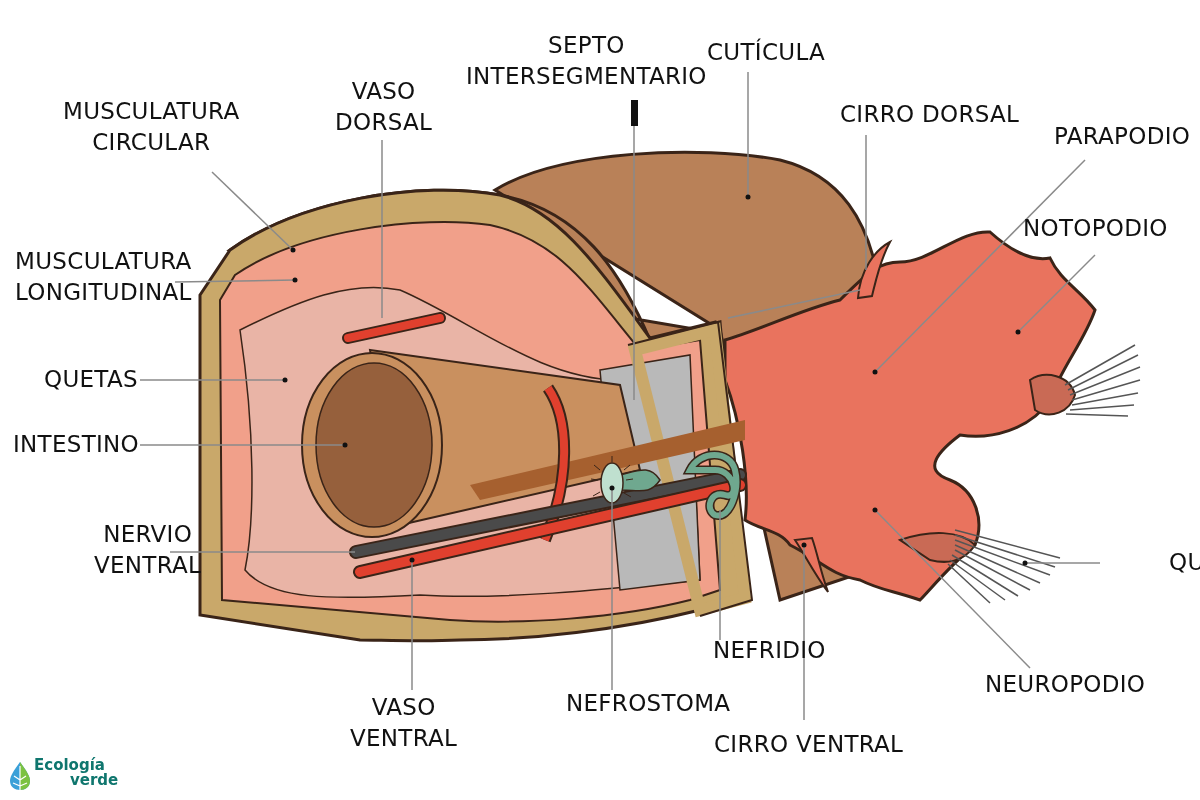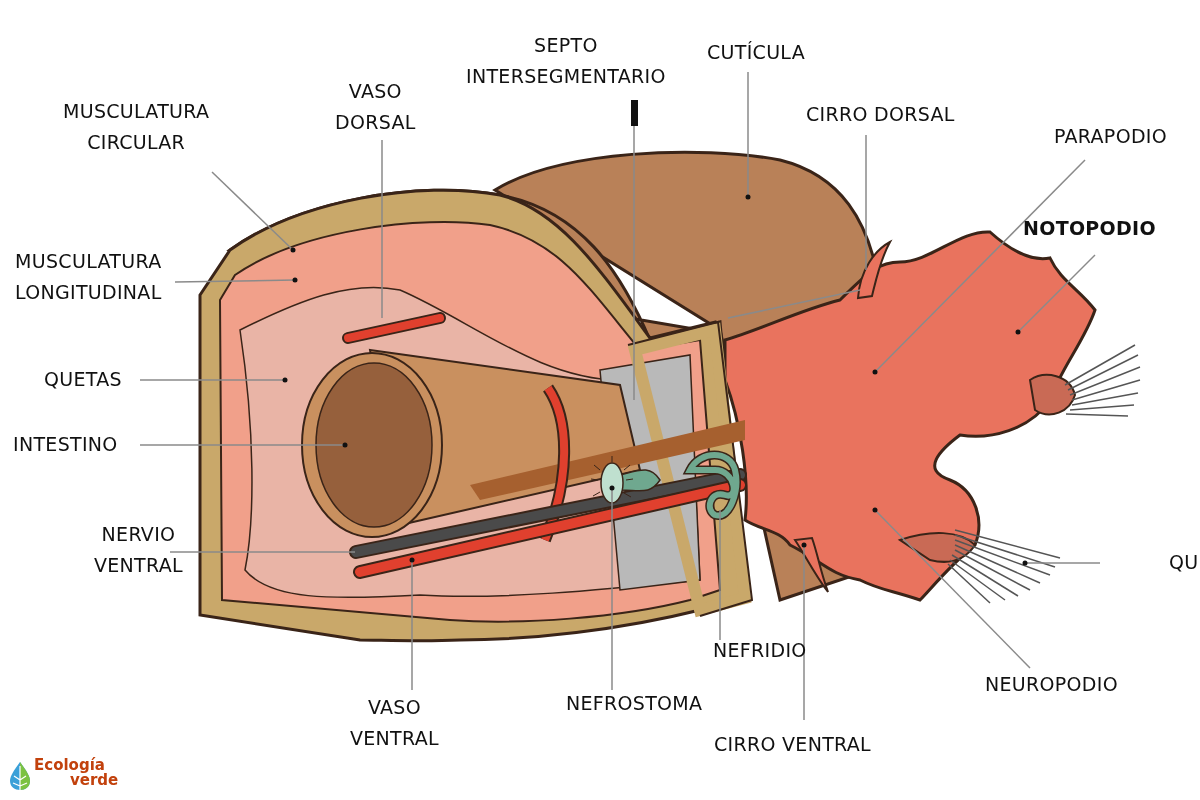--- a/index.html
+++ b/index.html
@@ -1,21 +1,21 @@
 <!DOCTYPE html>
 <html><head>
 <meta charset="utf-8">
 <style>
   html, body { margin:0; padding:0; background:#ffffff; }
   body { width:1200px; height:800px; position:relative; overflow:hidden; font-family:"DejaVu Sans", sans-serif; }
   #diagram { position:absolute; left:0; top:0; width:1200px; height:800px; }
-  .lbl { position:absolute; font-size:19px; color:#111; letter-spacing:0.3px; line-height:31px; white-space:pre-line; text-align:center; }
+  .lbl { position:absolute; font-size:23px; color:#111; letter-spacing:0.3px; line-height:31px; white-space:pre-line; text-align:center; }
   .lbl.left { text-align:left; }
   .logo { position:absolute; left:10px; top:758px; width:130px; height:36px; }
-  .logo-text { position:absolute; left:24px; top:0px; font-family:"DejaVu Sans", sans-serif; font-weight:bold; color:#c2410c; font-size:15px; line-height:15px; }
+  .logo-text { position:absolute; left:24px; top:0px; font-family:"DejaVu Sans", sans-serif; font-weight:bold; color:#0f766e; font-size:15px; line-height:15px; }
   .logo-text .l2 { display:block; padding-left:36px; }
 </style>
 </head>
 <body>
 
 <svg id="diagram" viewBox="0 0 1200 800">
 
   <path d="M495,190 C560,150 700,145 780,160 C840,175 870,220 880,290 L900,560 L780,600 L720,330 Z" fill="#b98158" stroke="#3a2418" stroke-width="3"></path>
 
   <path d="M230,250 C300,200 420,180 500,195 C580,210 620,270 650,340 L720,322 L745,600 L700,612 L700,330 Z" fill="#b98158" stroke="#3a2418" stroke-width="3"></path>
@@ -131,23 +131,23 @@
       <circle cx="875" cy="510" r="2.5"></circle>
     <circle cx="412" cy="560" r="2.5"></circle>
       <circle cx="612" cy="488" r="2.5"></circle>
       <circle cx="804" cy="545" r="2.5"></circle>
   </g>
 </svg>
 
 <div class="lbl" style="left:466px; top:30px;">SEPTO
 INTERSEGMENTARIO</div>
 <div class="lbl" style="left:707px; top:37px;">CUTÍCULA</div>
-<div class="lbl" style="left:806px; top:99px;">CIRRO DORSAL</div>
+<div class="lbl" style="left:840px; top:99px;">CIRRO DORSAL</div>
 <div class="lbl" style="left:1054px; top:121px;">PARAPODIO</div>
-<div class="lbl" style="left:1023px; top:213px;font-weight:bold;">NOTOPODIO</div>
+<div class="lbl" style="left:1023px; top:213px;">NOTOPODIO</div>
 <div class="lbl" style="left:63px; top:96px;">MUSCULATURA
 CIRCULAR</div>
 <div class="lbl" style="left:335px; top:76px;">VASO
 DORSAL</div>
 <div class="lbl" style="left:15px; top:246px;">MUSCULATURA
 LONGITUDINAL</div>
 <div class="lbl left" style="left:44px; top:364px;">QUETAS</div>
 <div class="lbl left" style="left:13px; top:429px;">INTESTINO</div>
 <div class="lbl" style="left:58px; top:519px;margin-left:36px;">NERVIO
 VENTRAL</div>

